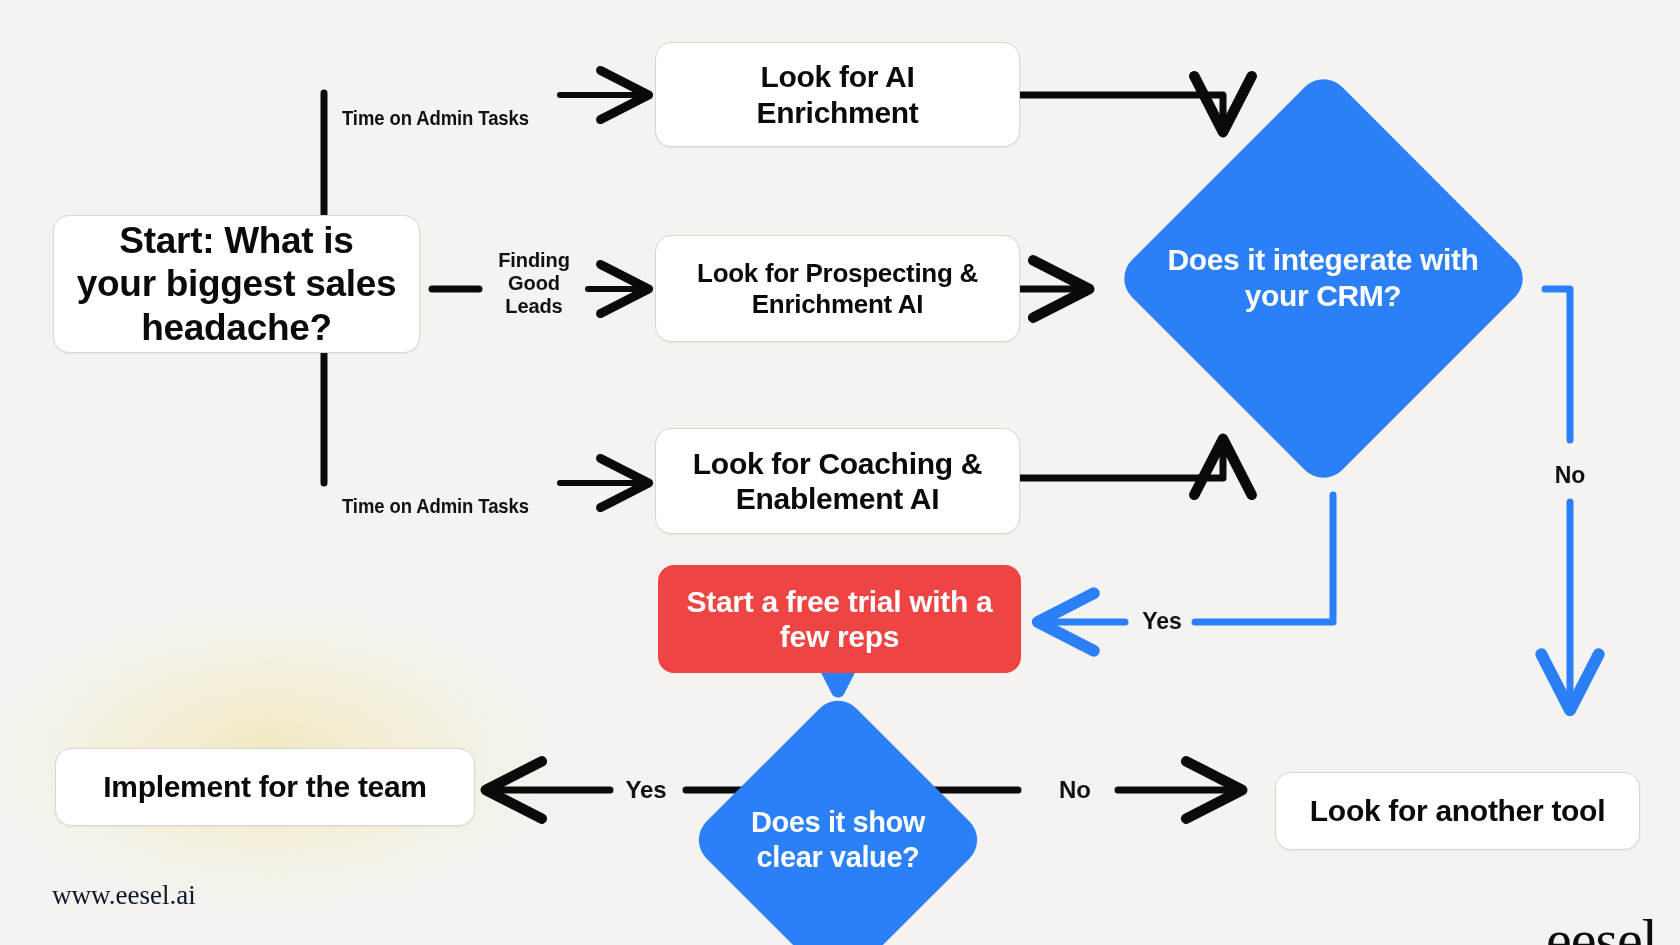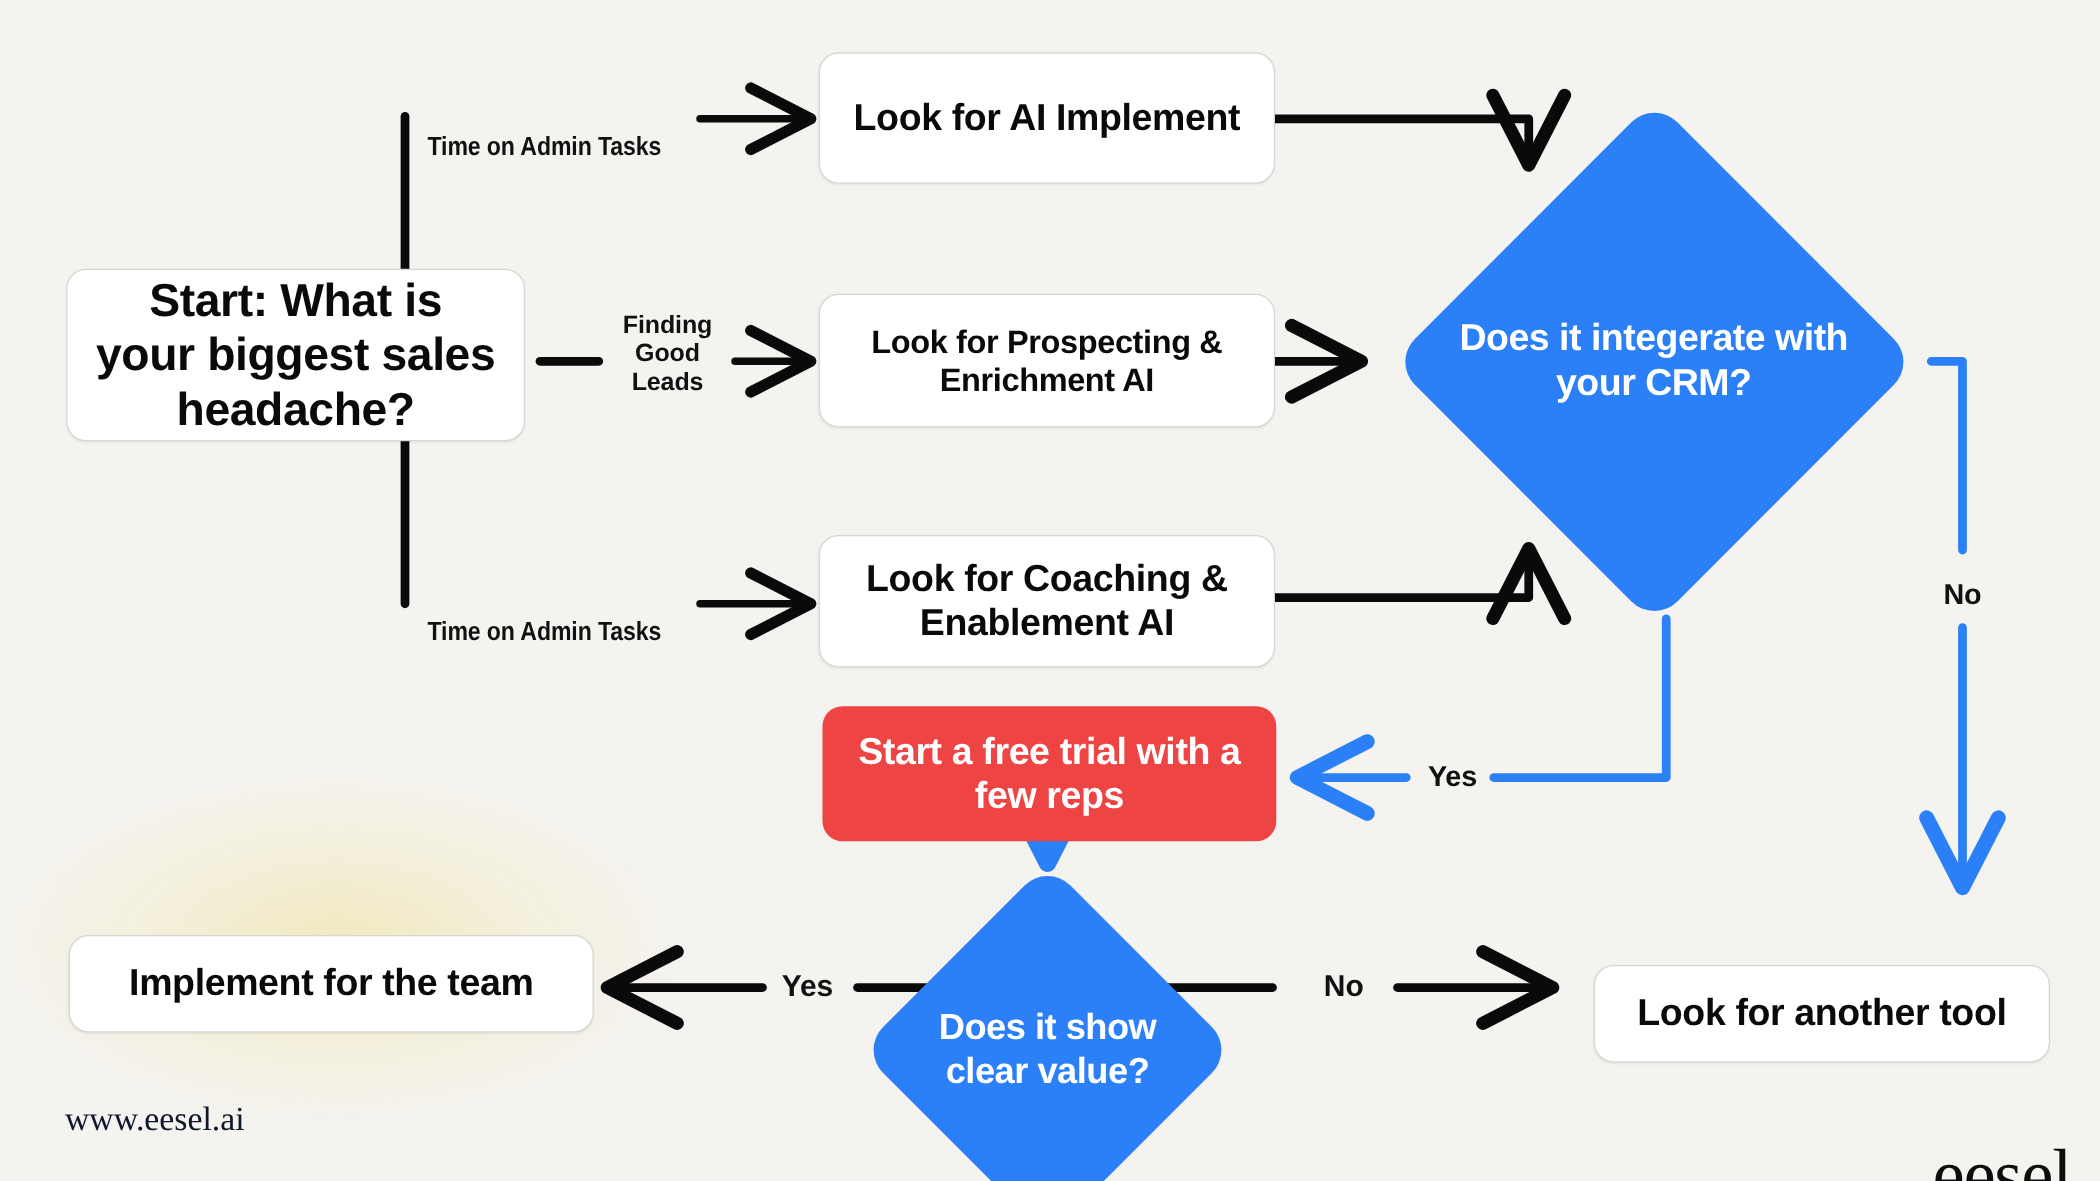--- a/index.html
+++ b/index.html
@@ -195,27 +195,27 @@
   <div class="edge-label" style="left:1538px; top:462px; width:64px; font-size:23px;">No</div>
 
   <div class="edge-label" style="left:1132px; top:608px; width:60px; font-size:23px;">Yes</div>
 
   <div class="edge-label" style="left:607px; top:776px; width:78px; font-size:24px;">Yes</div>
 
   <div class="edge-label" style="left:1032px; top:776px; width:86px; font-size:24px;">No</div>
 
   <div class="node card" style="left:53px; top:215px; width:367px; height:138px; font-size:37px; padding:0 22px;">Start: What is your biggest sales headache?</div>
 
-  <div class="node card" style="left:655px; top:42px; width:365px; height:105px; font-size:30px; padding:0 20px;">Look for AI Implement</div>
+  <div class="node card" style="left:655px; top:42px; width:365px; height:105px; font-size:30px; padding:0 20px;">Look for AI Enrichment</div>
 
   <div class="node card" style="left:655px; top:235px; width:365px; height:107px; font-size:26px; padding:0 18px;">Look for Prospecting &amp; Enrichment AI</div>
 
   <div class="node card" style="left:655px; top:428px; width:365px; height:106px; font-size:30px; padding:0 18px;">Look for Coaching &amp; Enablement AI</div>
 
-  <div class="diamond-wrap" style="left:1113px; top:79px; width:420px; height:420px;">
+  <div class="diamond-wrap" style="left:1113px; top:68px; width:420px; height:420px;">
     <div class="diamond-shape" style="width:297px; height:297px; left:61.5px; top:61.5px;"></div>
     <div class="diamond-label" style="font-size:30px; padding:0 36px; box-sizing:border-box;">Does it integerate with your CRM?</div>
   </div>
 
   <div class="node card-blue" style="left:658px; top:565px; width:363px; height:108px; font-size:30px; padding:0 24px;">Start a free trial with a few reps</div>
 
   <div class="diamond-wrap" style="left:688px; top:690px; width:300px; height:300px;">
     <div class="diamond-shape" style="width:212px; height:212px; left:44px; top:44px;"></div>
     <div class="diamond-label" style="font-size:29px; padding:0 52px; box-sizing:border-box;">Does it show clear value?</div>
   </div>

